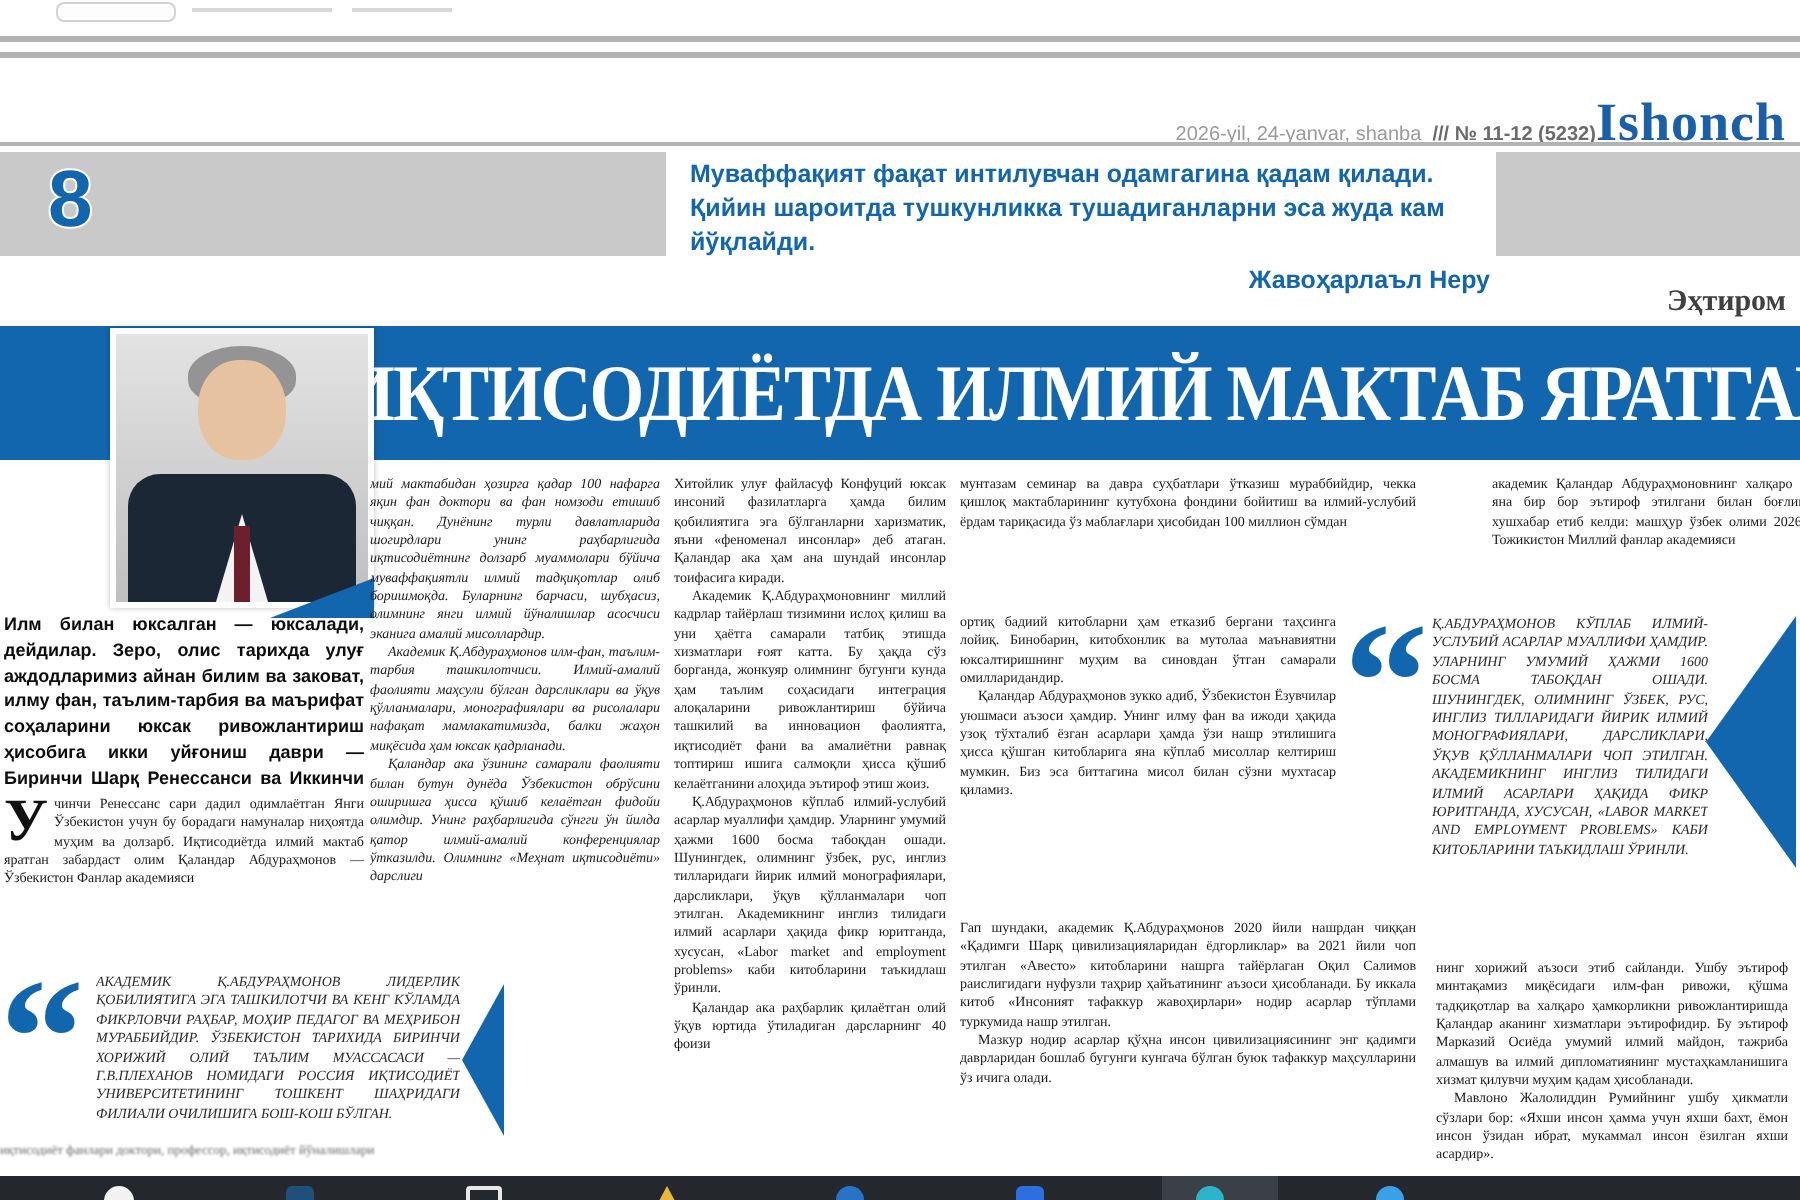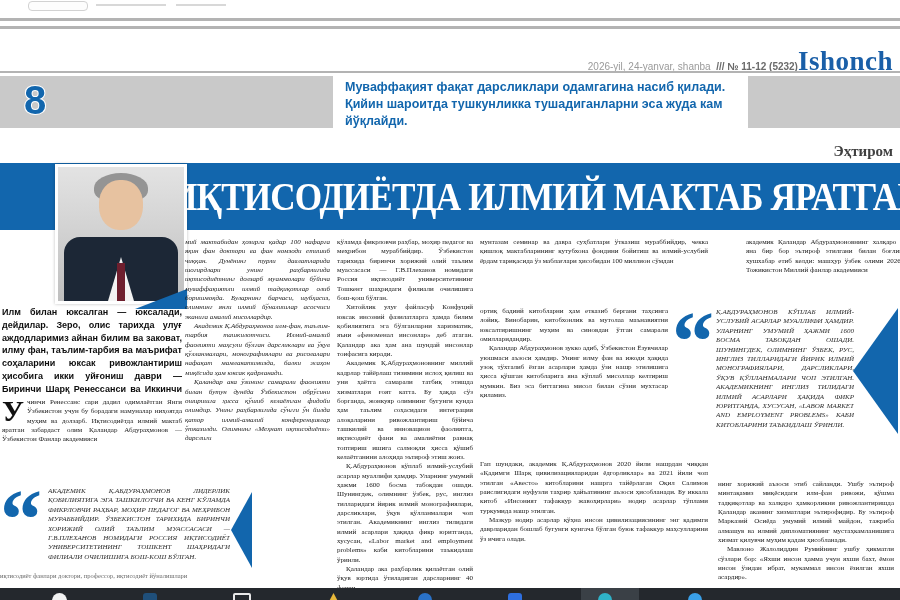--- a/index.html
+++ b/index.html
@@ -68,22 +68,23 @@
     <span class="masthead-title">Ishonch</span>
   </div>
   <div class="abs rule" style="left:0;top:71px;width:900px;height:1.5px;"></div>
 
   <div class="abs gray-box" style="left:0;top:76px;width:333px;height:52px;">
     <div class="page-num" style="position:absolute;left:24px;top:2px;">8</div>
   </div>
   <div class="abs gray-box" style="left:748px;top:76px;width:152px;height:52px;"></div>
 
   <div class="abs epigraph" style="left:345px;top:79px;width:400px;">
-    <div>Муваффақият фақат дарсликлари одамгагина насиб қилади.</div>
+    <div>Муваффақият фақат интилувчан одамгагина қадам қилади.</div>
     <div>Қийин шароитда тушкунликка тушадиганларни эса жуда кам йўқлайди.</div>
+    <div class="author">Жавоҳарлаъл Неру</div>
   </div>
 
   <div class="abs rubric" style="left:700px;top:143px;width:193px;">Эҳтиром</div>
 
   <div class="abs headline-bar" style="left:0;top:163px;width:900px;height:67px;">
     <div class="headline" style="position:absolute;left:170px;top:0;">ИҚТИСОДИЁТДА ИЛМИЙ МАКТАБ ЯРАТГАН ОЛИМ</div>
   </div>
 
   <div class="abs photo" style="left:55px;top:164px;width:126px;height:134px;">
     <div class="photo-inner">
@@ -106,21 +107,20 @@
   <div class="abs chev-left" style="left:231px;top:492px;width:21px;height:76px;"></div>
   <div class="abs cut-line" style="left:0px;top:572px;width:250px;">иқтисодиёт фанлари доктори, профессор, иқтисодиёт йўналишлари</div>
 
   <div class="abs body-col" style="left:185px;top:238px;width:145px;height:246px;font-style:italic;">
     <p>мий мактабидан ҳозирга қадар 100 нафарга яқин фан доктори ва фан номзоди етишиб чиққан. Дунёнинг турли давлатларида шогирдлари унинг раҳбарлигида иқтисодиётнинг долзарб муаммолари бўйича муваффақиятли илмий тадқиқотлар олиб боришмоқда. Буларнинг барчаси, шубҳасиз, олимнинг янги илмий йўналишлар асосчиси эканига амалий мисоллардир.</p>
     <p>Академик Қ.Абдураҳмонов илм-фан, таълим-тарбия ташкилотчиси. Илмий-амалий фаолияти маҳсули бўлган дарсликлари ва ўқув қўлланмалари, монографиялари ва рисолалари нафақат мамлакатимизда, балки жаҳон миқёсида ҳам юксак қадрланади.</p>
     <p>Қаландар ака ўзининг самарали фаолияти билан бутун дунёда Ўзбекистон обрўсини оширишга ҳисса қўшиб келаётган фидойи олимдир. Унинг раҳбарлигида сўнгги ўн йилда қатор илмий-амалий конференциялар ўтказилди. Олимнинг «Меҳнат иқтисодиёти» дарслиги</p>
   </div>
 
   <div class="abs body-col" style="left:337px;top:238px;width:136px;height:350px;">
-    <p>кўламда фикрловчи раҳбар, моҳир педагог ва меҳрибон мураббийдир. Ўзбекистон тарихида биринчи хорижий олий таълим муассасаси — Г.В.Плеханов номидаги Россия иқтисодиёт университетининг Тошкент шаҳридаги филиали очилишига бош-қош бўлган.</p>
     <p>Хитойлик улуғ файласуф Конфуций юксак инсоний фазилатларга ҳамда билим қобилиятига эга бўлганларни харизматик, яъни «феноменал инсонлар» деб атаган. Қаландар ака ҳам ана шундай инсонлар тоифасига киради.</p>
     <p>Академик Қ.Абдураҳмоновнинг миллий кадрлар тайёрлаш тизимини ислоҳ қилиш ва уни ҳаётга самарали татбиқ этишда хизматлари ғоят катта. Бу ҳақда сўз борганда, жонкуяр олимнинг бугунги кунда ҳам таълим соҳасидаги интеграция алоқаларини ривожлантириш бўйича ташкилий ва инновацион фаолиятга, иқтисодиёт фани ва амалиётни равнақ топтириш ишига салмоқли ҳисса қўшиб келаётганини алоҳида эътироф этиш жоиз.</p>
     <p>Қ.Абдураҳмонов кўплаб илмий-услубий асарлар муаллифи ҳамдир. Уларнинг умумий ҳажми 1600 босма табоқдан ошади. Шунингдек, олимнинг ўзбек, рус, инглиз тилларидаги йирик илмий монографиялари, дарсликлари, ўқув қўлланмалари чоп этилган. Академикнинг инглиз тилидаги илмий асарлари ҳақида фикр юритганда, хусусан, «Labor market and employment problems» каби китобларини таъкидлаш ўринли.</p>
     <p>Қаландар ака раҳбарлик қилаётган олий ўқув юртида ўтиладиган дарсларнинг 40 фоизи</p>
   </div>
 
   <div class="abs body-col" style="left:480px;top:238px;width:228px;height:61px;">мунтазам семинар ва давра суҳбатлари ўтказиш мураббийдир, чекка қишлоқ мактабларининг кутубхона фондини бойитиш ва илмий-услубий ёрдам тариқасида ўз маблағлари ҳисобидан 100 миллион сўмдан</div>
   <div class="abs body-col" style="left:480px;top:307px;width:188px;height:158px;">
     <p>ортиқ бадиий китобларни ҳам етказиб бергани таҳсинга лойиқ. Бинобарин, китобхонлик ва мутолаа маънавиятни юксалтиришнинг муҳим ва синовдан ўтган самарали омилларидандир.</p>
     <p>Қаландар Абдураҳмонов зукко адиб, Ўзбекистон Ёзувчилар уюшмаси аъзоси ҳамдир. Унинг илму фан ва ижоди ҳақида узоқ тўхталиб ёзган асарлари ҳамда ўзи нашр этилишига ҳисса қўшган китобларига яна кўплаб мисоллар келтириш мумкин. Биз эса биттагина мисол билан сўзни мухтасар қиламиз.</p>

